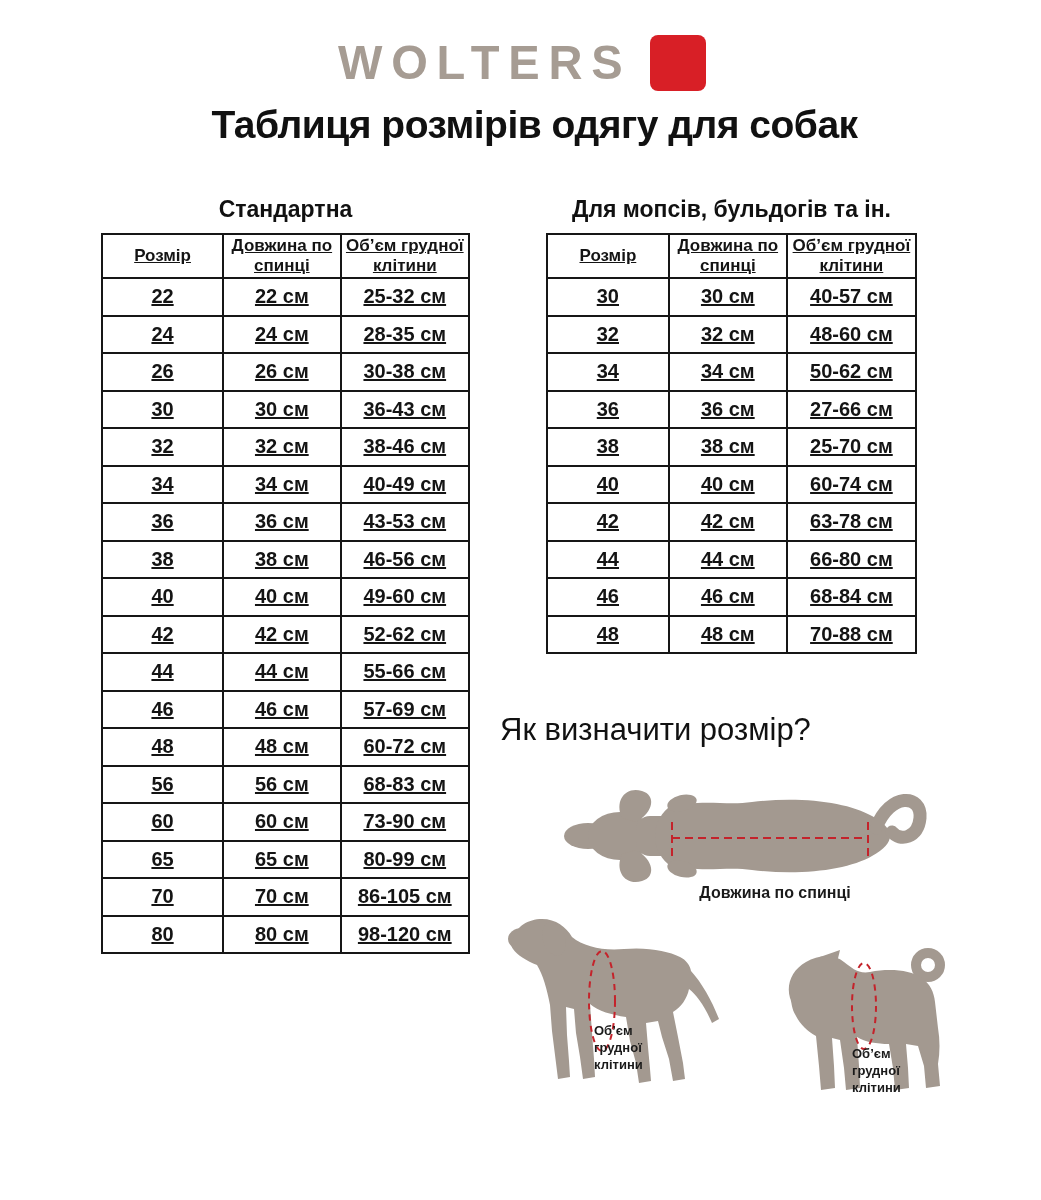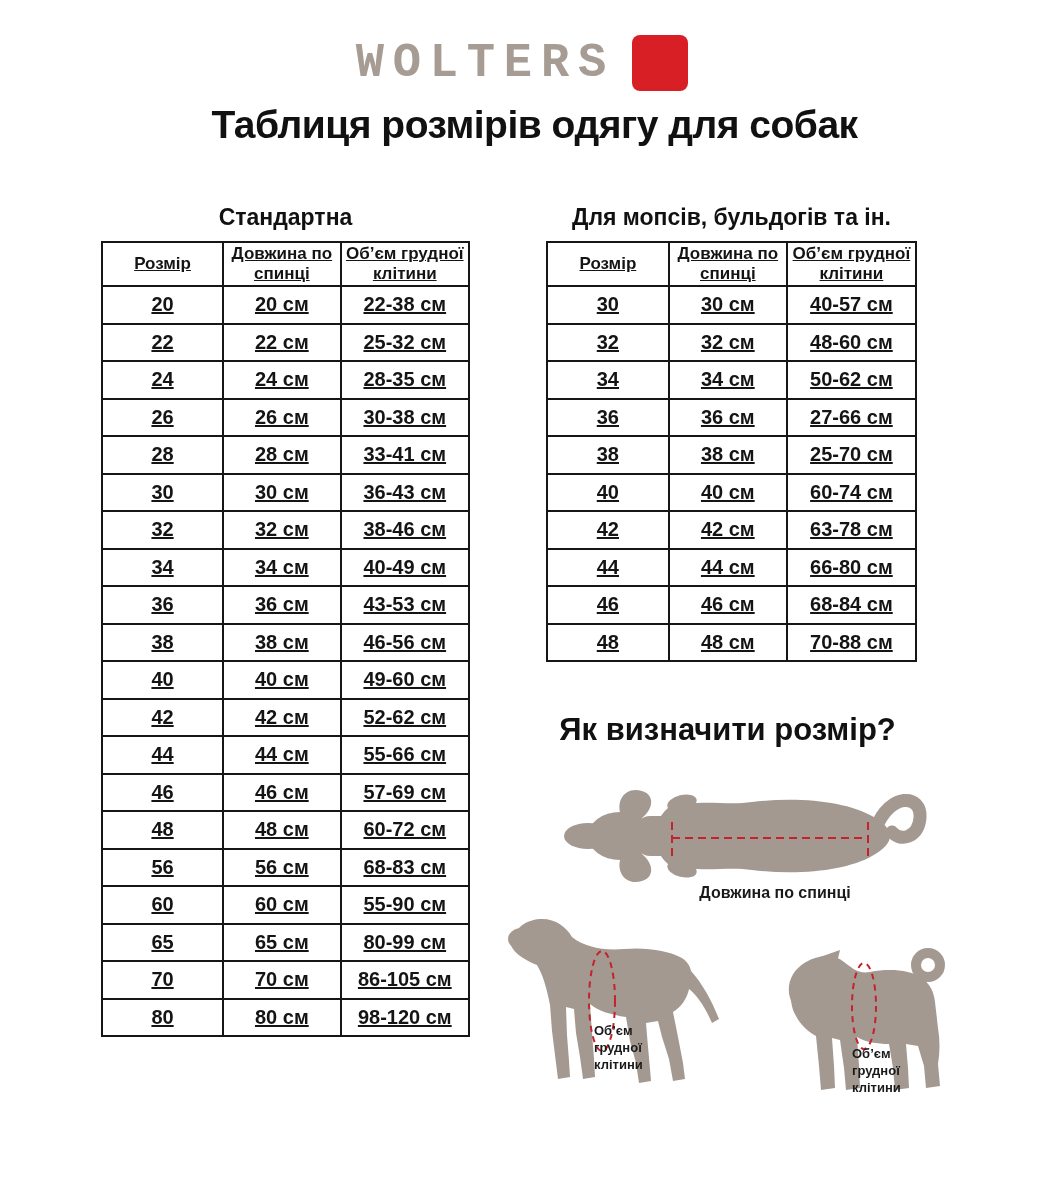--- a/index.html
+++ b/index.html
@@ -2,44 +2,44 @@
 <html lang="uk" style="--accent: #d81f26; --logo_text: #a69c93; --silhouette: #a39990; --measure: #c4232b;"><head>
 <meta charset="utf-8">
 <title>Wolters dog clothing size chart</title>
 <style>
   html,body{margin:0;padding:0;background:#fff;}
   body{width:1041px;height:1200px;font-family:"Liberation Sans",sans-serif;color:#141414;}
   .page{position:relative;width:1041px;height:1200px;overflow:hidden;background:#fff;}
 
   
   .logo-row{position:absolute;top:30px;left:0;width:100%;height:66px;
-            display:flex;justify-content:center;align-items:center;gap:15px;font-family:Liberation Mono, monospace;}
+            display:flex;justify-content:center;align-items:center;gap:15px;}
   .logo-text{font-size:48px;font-weight:bold;letter-spacing:9px;
              color:var(--logo_text,#a69c93);transform:scaleX(.98);line-height:1;}
   .logo-square{width:56px;height:56px;border-radius:8px;background:var(--accent,#d81f26);}
 
   
   .title{position:absolute;top:103px;left:0;width:100%;margin:0;text-align:center;
          font-size:39px;font-weight:bold;letter-spacing:-0.5px;color:#111;padding-left:14px;}
 
   
   .col{position:absolute;top:196px;}
   .col-left{left:101px;width:369px;}
   .col-right{left:546px;width:371px;}
-  .col h2{margin:8px 0 10px;text-align:center;font-size:23px;font-weight:bold;color:#111;}
+  .col h2{margin:0 0 10px;text-align:center;font-size:23px;font-weight:bold;color:#111;}
   table{border-collapse:collapse;width:100%;table-layout:fixed;text-decoration:underline;}
   th,td{border:2px solid #161616;text-align:center;vertical-align:middle;
         font-weight:bold;padding:0 3px;overflow:hidden;}
   th{height:42px;font-size:17px;line-height:1.15;}
   td{height:35.5px;font-size:20px;}
 
   
   .guide{position:absolute;left:500px;top:706px;width:455px;height:494px;}
-  .guide h2{position:absolute;top:6px;left:0;width:100%;margin:0;text-align:center;
-            font-size:31px;font-weight:bold;color:#111;}
+  .guide h2{position:absolute;top:6px;left:0;width:100%;margin:0;
+            font-size:31px;font-weight:normal;color:#111;}
   .topview{position:absolute;left:60px;top:70px;}
   .back-label{position:absolute;left:58px;top:178px;width:434px;text-align:center;
               font-size:16px;font-weight:bold;color:#1a1a1a;}
   .dog-side{position:absolute;left:6px;top:199px;}
   .dog-pug{position:absolute;left:278px;top:234px;}
 
   .sil{fill:var(--silhouette,#a39990);}
   .sil-stroke{stroke:var(--silhouette,#a39990);fill:none;}
   .measure{stroke:var(--measure,#c4232b);fill:none;stroke-width:2;}
   .dash-line{stroke-dasharray:8 5;}
@@ -68,45 +68,35 @@
         </colgroup>
       <thead>
         <tr>
             <th>Розмір</th>
             <th>Довжина по спинці</th>
             <th>Об’єм грудної клітини</th>
           </tr>
       </thead>
       <tbody>
           <tr>
-            <td>20</td>
-            <td>20 см</td>
-            <td>22-38 см</td>
-          </tr>
-          <tr>
             <td>22</td>
             <td>22 см</td>
             <td>25-32 см</td>
           </tr>
           <tr>
             <td>24</td>
             <td>24 см</td>
             <td>28-35 см</td>
           </tr>
           <tr>
             <td>26</td>
             <td>26 см</td>
             <td>30-38 см</td>
           </tr>
           <tr>
-            <td>28</td>
-            <td>28 см</td>
-            <td>33-41 см</td>
-          </tr>
-          <tr>
             <td>30</td>
             <td>30 см</td>
             <td>36-43 см</td>
           </tr>
           <tr>
             <td>32</td>
             <td>32 см</td>
             <td>38-46 см</td>
           </tr>
           <tr>
@@ -150,21 +140,21 @@
             <td>60-72 см</td>
           </tr>
           <tr>
             <td>56</td>
             <td>56 см</td>
             <td>68-83 см</td>
           </tr>
           <tr>
             <td>60</td>
             <td>60 см</td>
-            <td>55-90 см</td>
+            <td>73-90 см</td>
           </tr>
           <tr>
             <td>65</td>
             <td>65 см</td>
             <td>80-99 см</td>
           </tr>
           <tr>
             <td>70</td>
             <td>70 см</td>
             <td>86-105 см</td>

